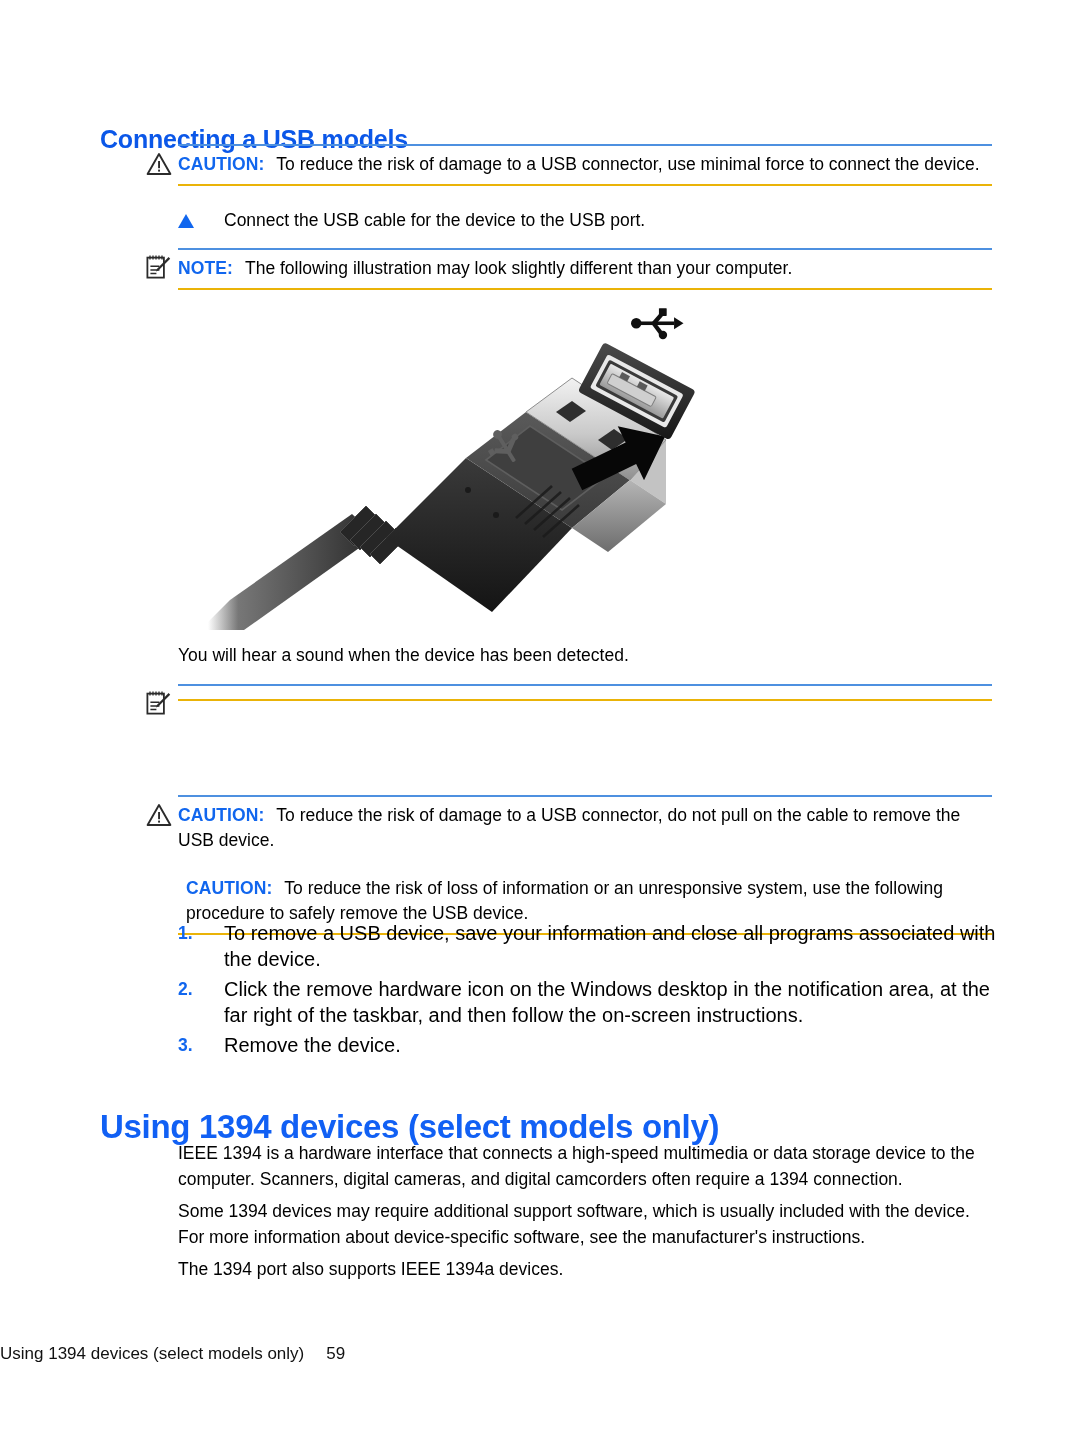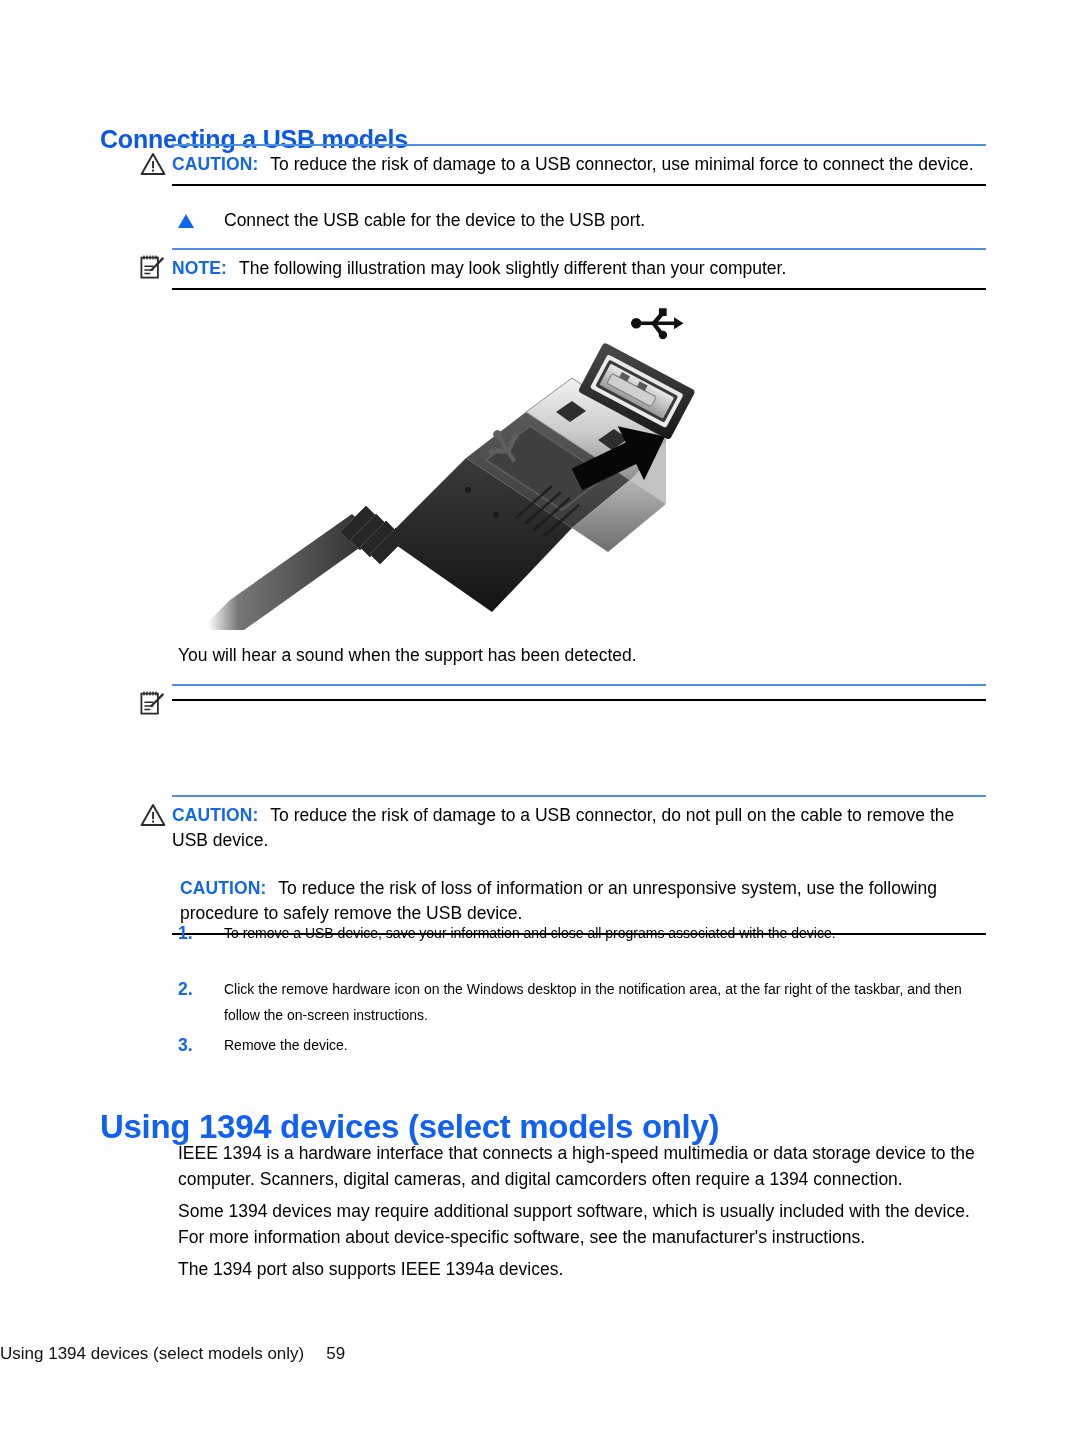--- a/index.html
+++ b/index.html
@@ -38,24 +38,24 @@
     color: #1160f4;
     font-weight: bold;
     font-size: 33px;
     letter-spacing: -0.3px;
     white-space: nowrap;
   }
 
   
   .admon {
     position: absolute;
-    left: 172px;
+    left: 178px;
     width: 814px;
     border-top: 2px solid #4d90e0;
-    border-bottom: 2px solid #000000;
+    border-bottom: 2px solid #eab308;
     box-sizing: border-box;
     padding: 6px 0 7px 0;
   }
   .admon .body {
     font-size: 17.5px;
     line-height: 25px;
     color: #000;
     text-align: left;
   }
   .admon .kw {
@@ -108,21 +108,21 @@
     position: absolute;
     left: 0;
     top: 0;
     color: #1166ee;
     font-weight: bold;
     font-size: 17.5px;
     line-height: 26px;
   }
   .num-item .t {
     margin-left: 46px;
-    font-size: 14px;
+    font-size: 20px;
     line-height: 26px;
   }
 
   
   .figure {
     position: absolute;
     left: 200px;
     top: 300px;
     width: 530px;
     height: 330px;
@@ -282,21 +282,21 @@
         <circle cx="-15" cy="1.2" r="5"></circle>
         <path d="M21 -4.6 L30 1.2 L21 7 Z"></path>
         <path d="M-1 1.2 L8 -9 l3 2.6 l-8 9.6 Z"></path>
         <rect x="6.6" y="-13.2" width="7.4" height="7.4" rx="0.6"></rect>
         <path d="M-1 1.2 L7 11.8 l3.2 -2.4 l-7.3 -9.4 Z"></path>
         <circle cx="10.4" cy="12.4" r="4"></circle>
       </g>
     </svg>
   </div>
 
-  <div class="para" style="top:642px;">You will hear a sound when the support has been detected.</div>
+  <div class="para" style="top:642px;">You will hear a sound when the device has been detected.</div>
 
   <div class="admon" style="top:684px;">
     <span class="admon-icon" style="left:-34px; top:4px;">
       <svg width="28" height="26" viewBox="0 0 28 26">
         <rect x="3.4" y="3.6" width="16.5" height="20" fill="#ffffff" stroke="#2b2b2b" stroke-width="1.8"></rect>
         <path d="M6 1.4 v4 M9 1.4 v4 M12 1.4 v4 M15 1.4 v4 M18 1.4 v4" stroke="#2b2b2b" stroke-width="1.3"></path>
         <path d="M6.4 12.3 h9 M6.4 16 h9 M6.4 19.5 h6" stroke="#2b2b2b" stroke-width="1.5"></path>
         <path d="M24.6 3.1 L26.2 4.7 L14.6 16.3 L12 17.4 L13.1 14.8 Z" fill="#2b2b2b"></path>
       </svg>
     </span>

